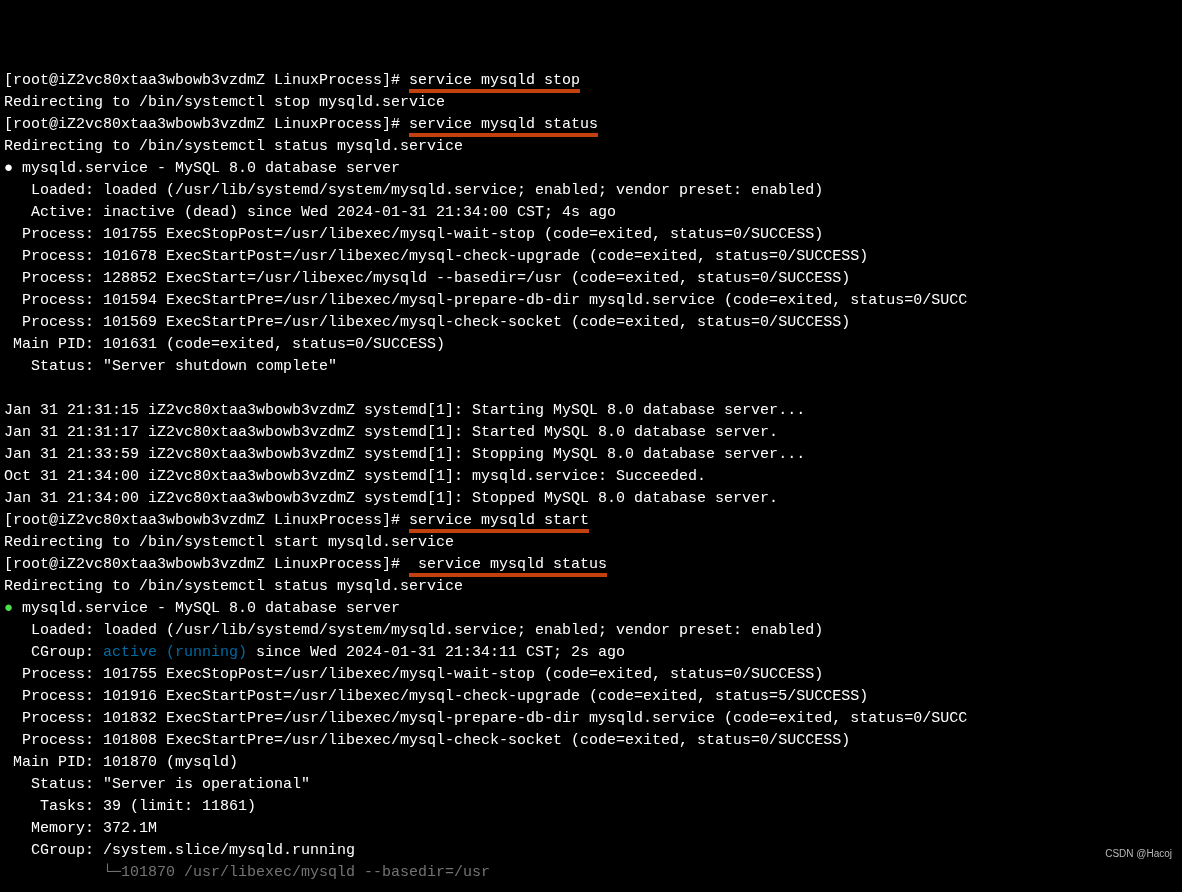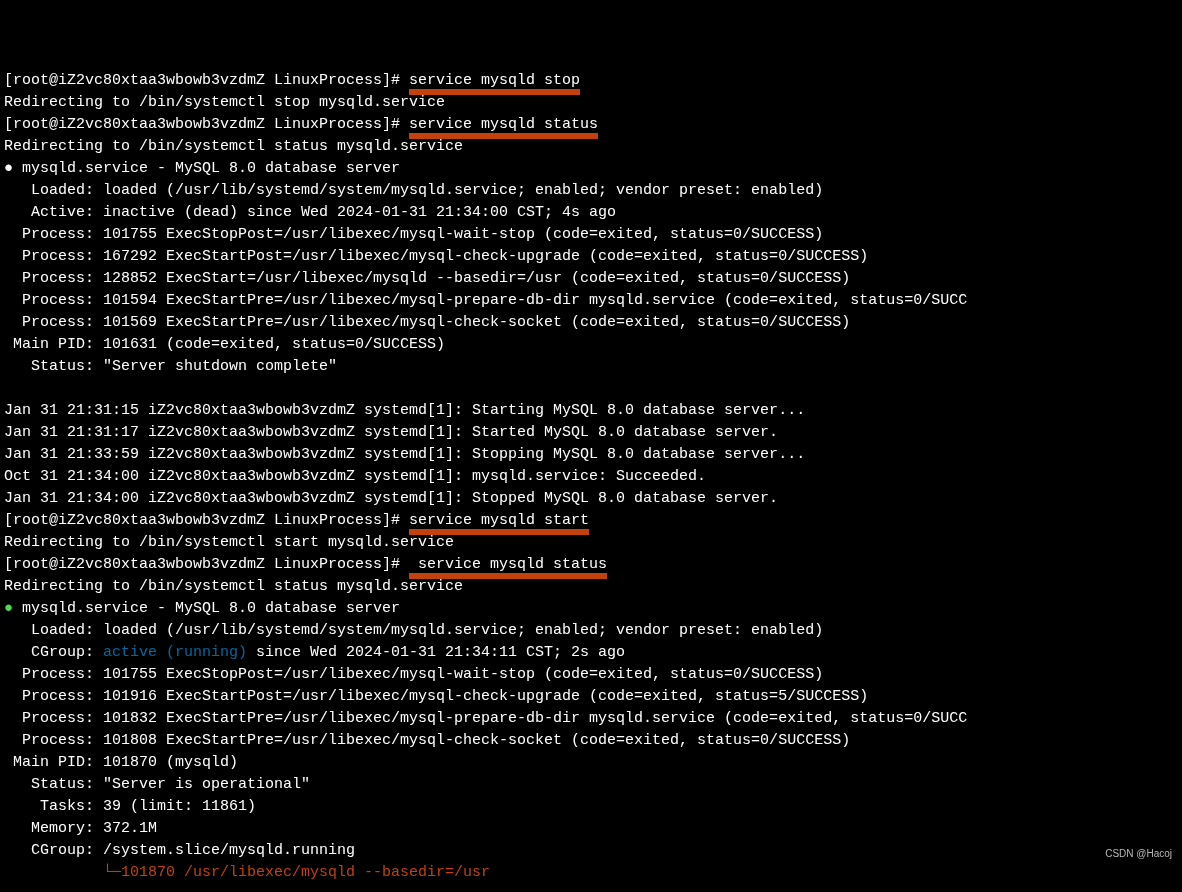--- a/index.html
+++ b/index.html
@@ -10,25 +10,25 @@
     font-family: "Courier New", monospace;
     font-size: 15px;
     line-height: 22px;
     white-space: pre;
     overflow-x: hidden;
     position: relative;
     width: 1174px;
     height: 884px;
   }
   .line { white-space: pre; }
-  .cmd { border-bottom: 6px solid #c2410c; }
+  .cmd { border-bottom: 4px solid #c2410c; }
   .green { color: #0369a1; }
   .bullet-white { color: #ffffff; }
   .bullet-green { color: #4ade4a; }
-  .tree { color: #c2410c; }
+  .tree { color: #737373; }
   .watermark {
     position: absolute;
     right: 10px;
     bottom: 27px;
     color: #bababa;
     font-size: 10px;
     font-family: Arial, sans-serif;
     white-space: nowrap;
   }
 </style>
@@ -37,21 +37,21 @@
 
 
 <div><span class="line"><span>[root@iZ2vc80xtaa3wbowb3vzdmZ LinuxProcess]# </span><span class="cmd">service mysqld stop</span></span>
 <span class="line">Redirecting to /bin/systemctl stop mysqld.service</span>
 <span class="line"><span>[root@iZ2vc80xtaa3wbowb3vzdmZ LinuxProcess]# </span><span class="cmd">service mysqld status</span></span>
 <span class="line">Redirecting to /bin/systemctl status mysqld.service</span>
 <span class="line"><span class="bullet-white">●</span><span> mysqld.service - MySQL 8.0 database server</span></span>
 <span class="line">   Loaded: loaded (/usr/lib/systemd/system/mysqld.service; enabled; vendor preset: enabled)</span>
 <span class="line">   Active: inactive (dead) since Wed 2024-01-31 21:34:00 CST; 4s ago</span>
 <span class="line">  Process: 101755 ExecStopPost=/usr/libexec/mysql-wait-stop (code=exited, status=0/SUCCESS)</span>
-<span class="line">  Process: 167292 ExecStartPost=/usr/libexec/mysql-check-upgrade (code=exited, status=0/SUCCESS)</span>
+<span class="line">  Process: 101678 ExecStartPost=/usr/libexec/mysql-check-upgrade (code=exited, status=0/SUCCESS)</span>
 <span class="line">  Process: 128852 ExecStart=/usr/libexec/mysqld --basedir=/usr (code=exited, status=0/SUCCESS)</span>
 <span class="line">  Process: 101594 ExecStartPre=/usr/libexec/mysql-prepare-db-dir mysqld.service (code=exited, status=0/SUCC</span>
 <span class="line">  Process: 101569 ExecStartPre=/usr/libexec/mysql-check-socket (code=exited, status=0/SUCCESS)</span>
 <span class="line"> Main PID: 101631 (code=exited, status=0/SUCCESS)</span>
 <span class="line">   Status: "Server shutdown complete"</span>
 <span class="line"> </span>
 <span class="line">Jan 31 21:31:15 iZ2vc80xtaa3wbowb3vzdmZ systemd[1]: Starting MySQL 8.0 database server...</span>
 <span class="line">Jan 31 21:31:17 iZ2vc80xtaa3wbowb3vzdmZ systemd[1]: Started MySQL 8.0 database server.</span>
 <span class="line">Jan 31 21:33:59 iZ2vc80xtaa3wbowb3vzdmZ systemd[1]: Stopping MySQL 8.0 database server...</span>
 <span class="line">Oct 31 21:34:00 iZ2vc80xtaa3wbowb3vzdmZ systemd[1]: mysqld.service: Succeeded.</span>

